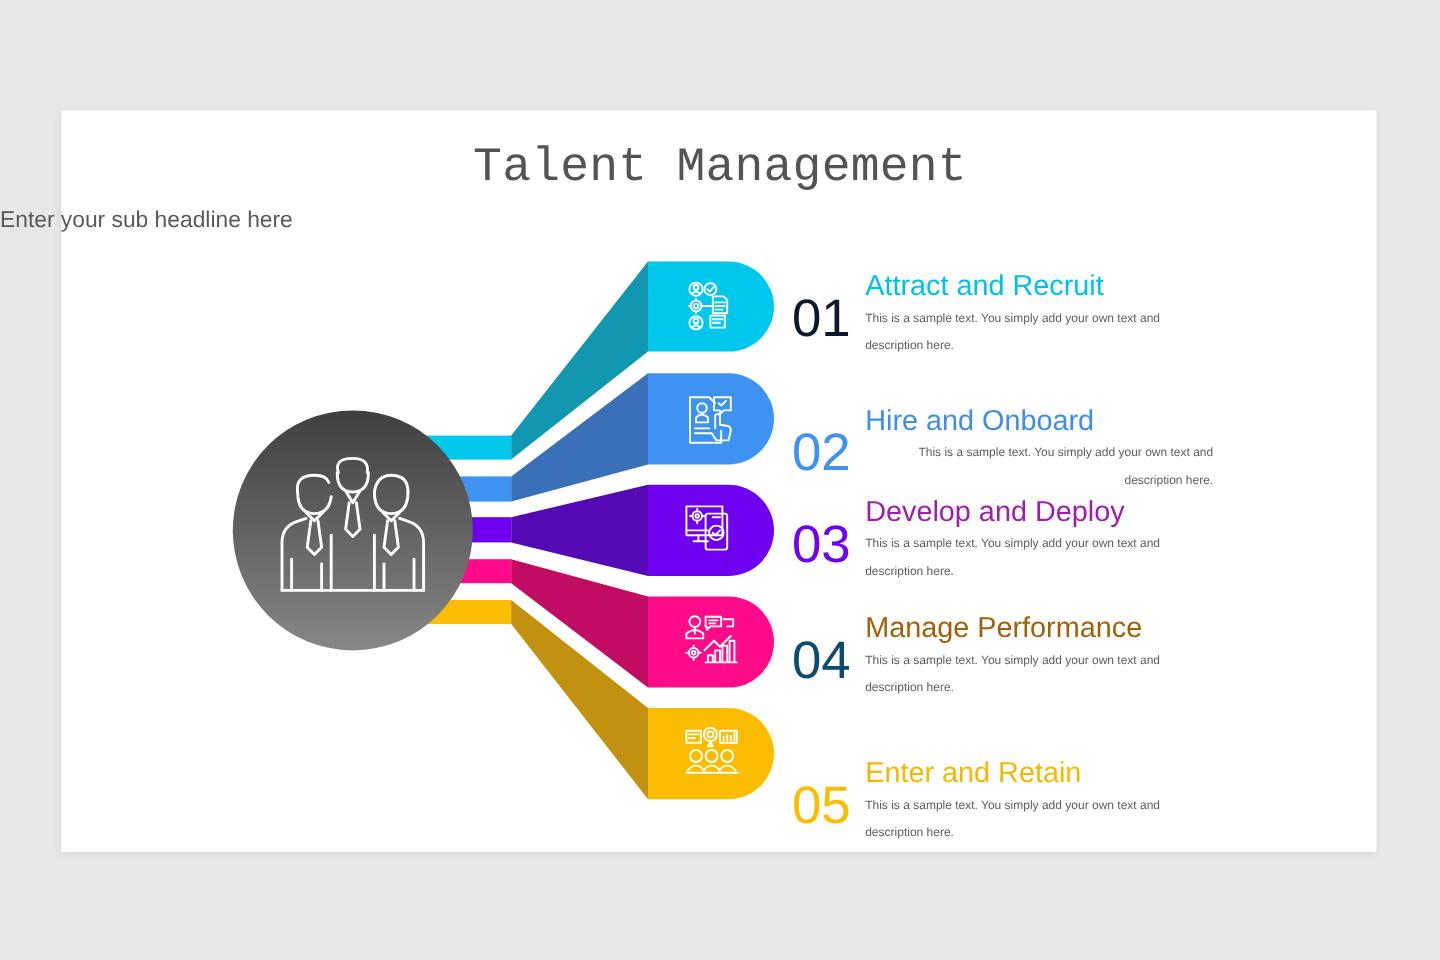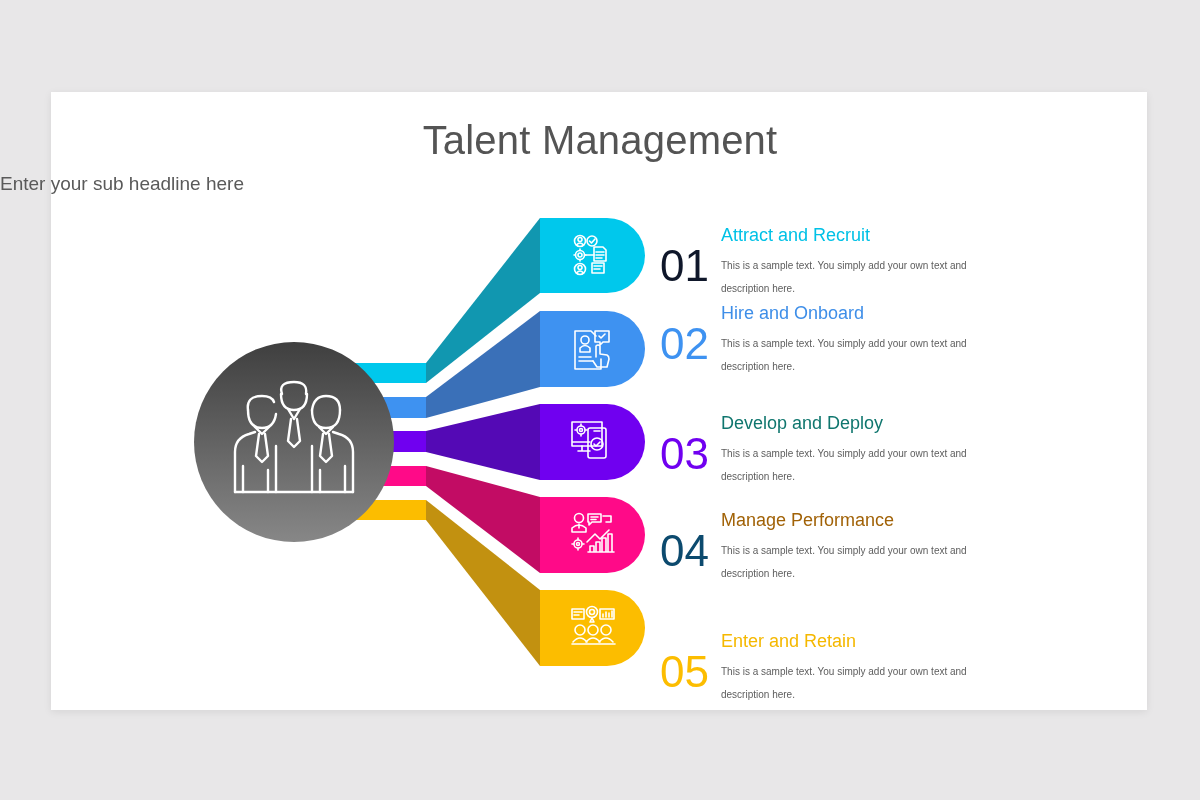--- a/index.html
+++ b/index.html
@@ -18,20 +18,21 @@
     box-shadow: 0 2px 8px rgba(0,0,0,0.08);
   }
   .title {
     position: absolute;
     left: 0; width: 100%;
     top: 118px;
     text-align: center;
     font-size: 40px;
     color: #545454;
     letter-spacing: 0.2px;
+    font-family: Liberation Mono, monospace;
   }
   .subtitle {
     position: absolute;
     left: 0; width: 100%;
     top: 173px;
     text-align: left;
     font-size: 19px;
     color: #5a5a5a;
   }
   svg.diagram {
@@ -47,21 +48,21 @@
   .step .num {
     position: absolute;
     left: 0; top: 6px;
     font-size: 44px;
     line-height: 50px;
     font-weight: normal;
   }
   .step .head {
     position: absolute;
     left: 61px; top: -10px;
-    font-size: 18px;
+    font-size: 24px;
     white-space: nowrap;
   }
   .step .desc {
     position: absolute;
     left: 61px; top: 19px;
     width: 290px;
     font-size: 10px;
     line-height: 23px;
     color: #5d5d5d;
   }
@@ -204,29 +205,29 @@
     <path d="M1 110 h118"></path>
   </g>
 </svg>
 
 <div class="step" style="top:235px;">
   <div class="num" style="color:#0f172a;">01</div>
   <div class="head" style="color:#00c1e6;">Attract and Recruit</div>
   <div class="desc">This is a sample text. You simply add your own text and description here.</div>
 </div>
 
-<div class="step" style="top:313px;">
+<div class="step" style="top:347px;text-align:right;">
   <div class="num" style="color:#3e92f1;">02</div>
   <div class="head" style="color:#3e8ee8;">Hire and Onboard</div>
   <div class="desc">This is a sample text. You simply add your own text and description here.</div>
 </div>
 
 <div class="step" style="top:423px;">
   <div class="num" style="color:#7000f0;">03</div>
-  <div class="head" style="color:#0f766e;">Develop and Deploy</div>
+  <div class="head" style="color:#a21caf;">Develop and Deploy</div>
   <div class="desc">This is a sample text. You simply add your own text and description here.</div>
 </div>
 
 <div class="step" style="top:520px;">
   <div class="num" style="color:#0c4a6e;">04</div>
   <div class="head" style="color:#a16207;">Manage Performance</div>
   <div class="desc">This is a sample text. You simply add your own text and description here.</div>
 </div>
 
 <div class="step" style="top:641px;">

